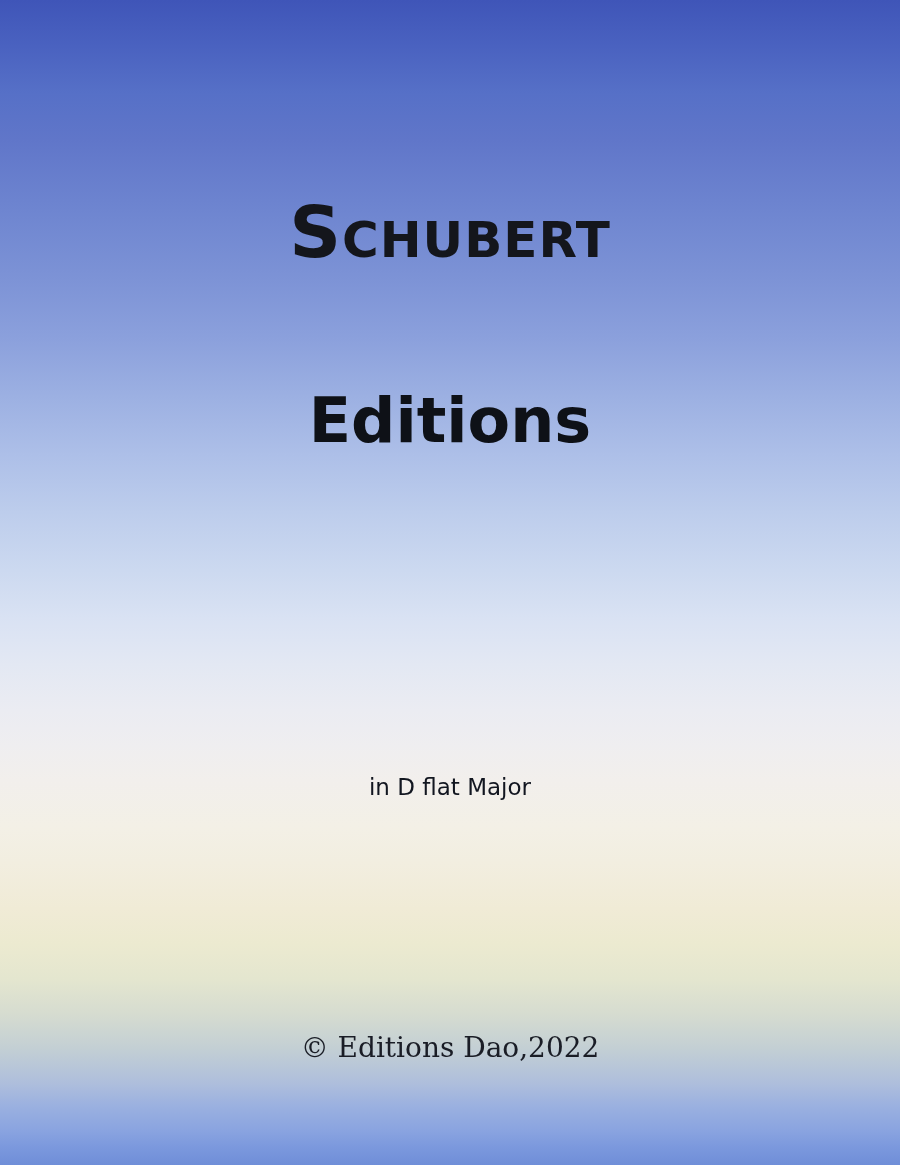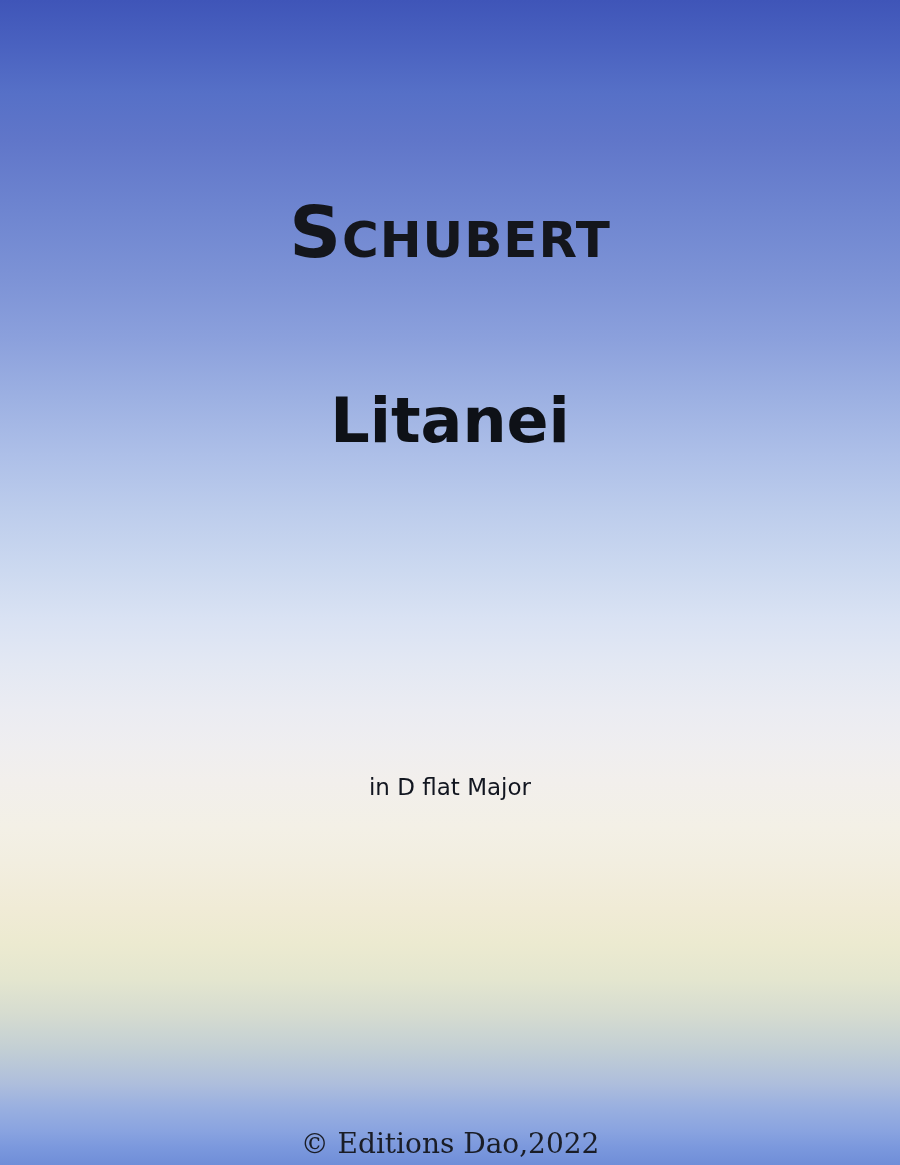--- a/index.html
+++ b/index.html
@@ -91,38 +91,38 @@
     left: 0;
     width: 900px;
     text-align: center;
     font-family: "DejaVu Sans", sans-serif;
     font-size: 23px;
     color: #121620;
     line-height: 1;
   }
   .copyright {
     position: absolute;
-    top: 1130px;
+    top: 1034px;
     left: 0;
     width: 900px;
     text-align: center;
     font-family: "DejaVu Serif", serif;
     font-size: 28px;
     color: #1a1d26;
     line-height: 1;
     white-space: nowrap;
   }
 </style>
 </head>
 <body>
 
 <div class="cover">
 
   <div class="composer">Schubert</div>
 
-  <div class="title">Litanei</div>
+  <div class="title">Editions</div>
 
 
   <div class="key">in D flat Major</div>
 
   <div class="copyright">© Editions Dao,2022</div>
 
 </div>
 
 </body></html>

